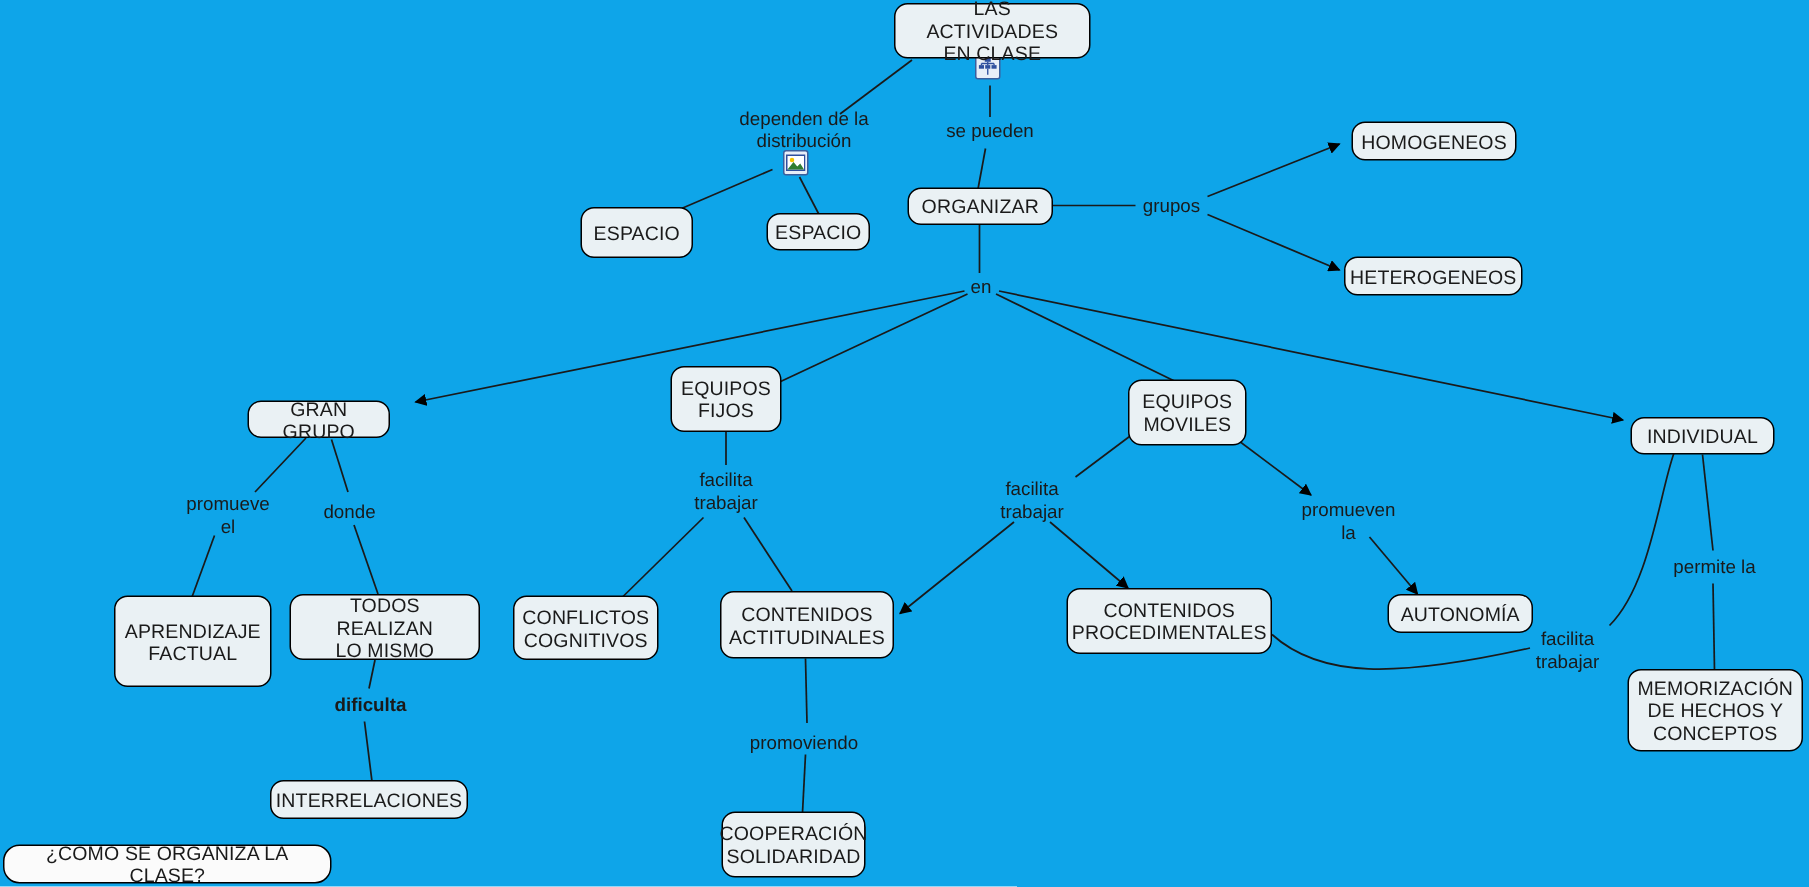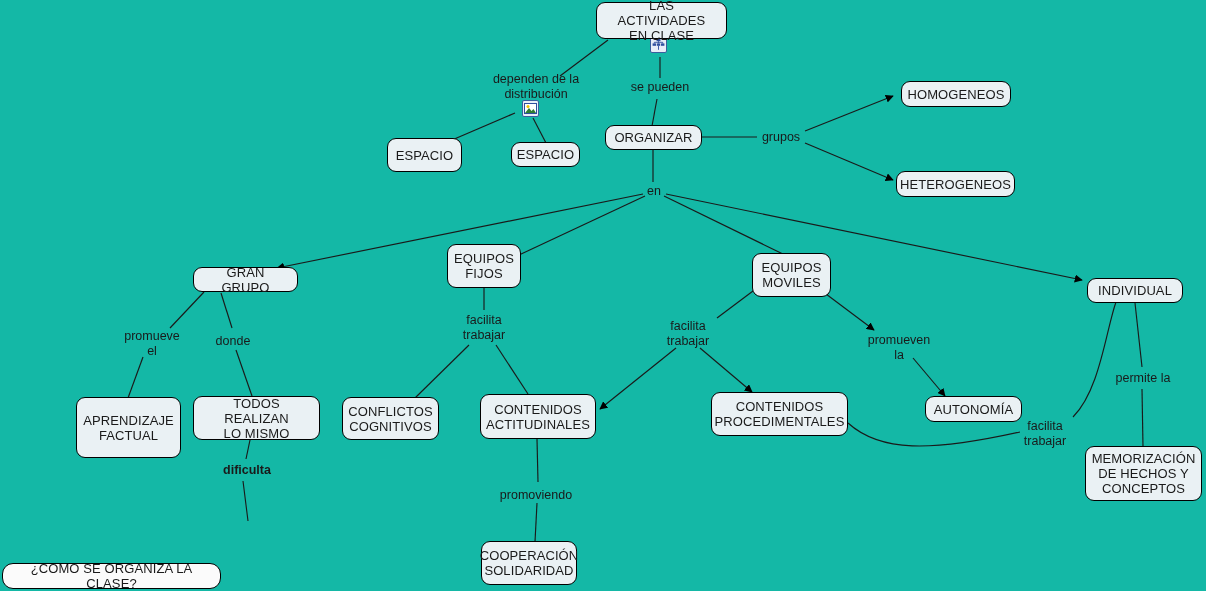--- a/index.html
+++ b/index.html
@@ -5,21 +5,21 @@
 <style>
   html, body {
     margin: 0;
     padding: 0;
     background: #ffffff;
   }
   #canvas {
     position: relative;
     width: 1206px;
     height: 591px;
-    background: #14b8a6;
+    background: #0ea5e9;
     font-family: "Liberation Sans", sans-serif;
     overflow: hidden;
   }
   #edges {
     position: absolute;
     left: 0;
     top: 0;
     width: 1206px;
     height: 591px;
     pointer-events: none;
@@ -175,36 +175,37 @@
   <div class="node" style="left:376px; top:138px; width:75px; height:34px;margin-left:11px;">ESPACIO</div>
 
   <div class="node" style="left:511px; top:142px; width:69px; height:25px;">ESPACIO</div>
 
   <div class="node" style="left:605px; top:125px; width:97px; height:25px;">ORGANIZAR</div>
 
   <div class="node" style="left:896px; top:171px; width:119px; height:26px;">HETEROGENEOS</div>
 
   <div class="node" style="left:901px; top:81px; width:110px; height:26px;">HOMOGENEOS</div>
 
-  <div class="node" style="left:165px; top:267px; width:105px; height:25px;margin-left:28px;">GRAN GRUPO</div>
+  <div class="node" style="left:165px; top:267px; width:95px; height:25px;">GRAN GRUPO</div>
 
   <div class="node" style="left:447px; top:244px; width:74px; height:44px;">EQUIPOS
 FIJOS</div>
 
   <div class="node" style="left:752px; top:253px; width:79px; height:44px;">EQUIPOS
 MOVILES</div>
 
   <div class="node" style="left:1087px; top:278px; width:96px; height:25px;">INDIVIDUAL</div>
 
   <div class="node" style="left:76px; top:397px; width:105px; height:61px;">APRENDIZAJE
 FACTUAL</div>
 
   <div class="node" style="left:193px; top:396px; width:127px; height:44px;">TODOS REALIZAN
 LO MISMO</div>
 
+  <div class="node" style="left:180px; top:520px; width:132px; height:26px;">INTERRELACIONES</div>
 
   <div class="node" style="left:342px; top:397px; width:97px; height:43px;">CONFLICTOS
 COGNITIVOS</div>
 
   <div class="node" style="left:480px; top:394px; width:116px; height:45px;">CONTENIDOS
 ACTITUDINALES</div>
 
   <div class="node" style="left:481px; top:541px; width:96px; height:44px;">COOPERACIÓN
 SOLIDARIDAD</div>
 

